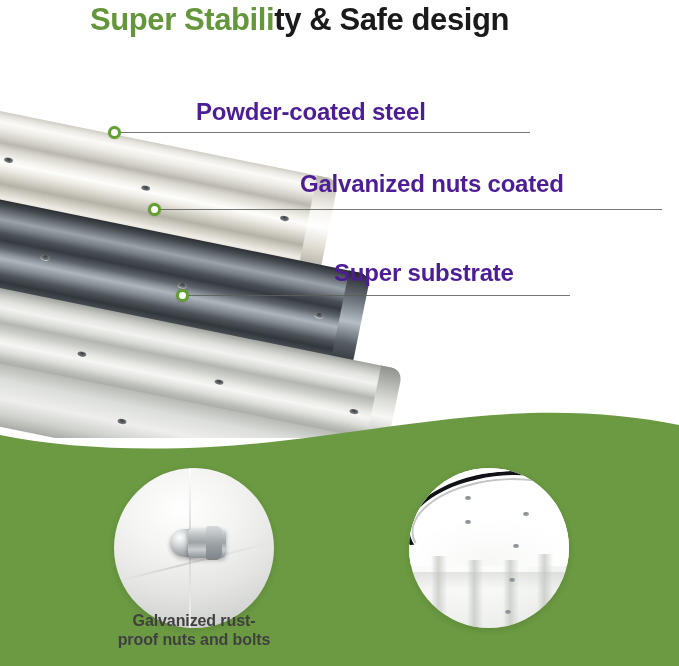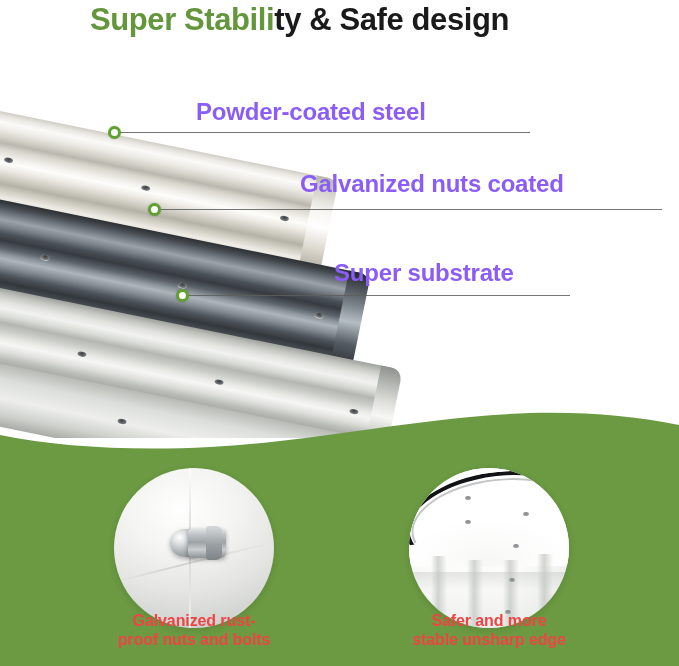--- a/index.html
+++ b/index.html
@@ -110,21 +110,21 @@
   }
   .c-dot{
     position:absolute;width:13px;height:13px;border-radius:50%;
     background:#ffffff;
     border:3.5px solid #60a12e;
     box-sizing:border-box;
     box-shadow:0 0 2px rgba(0,0,0,.25);
   }
   .c-text{
     position:absolute;
-    color:#8b5cf6;
+    color:#4c1d95;
     font-size:24px;
     font-weight:bold;
     letter-spacing:-0.2px;
     white-space:nowrap;
     line-height:28px;
   }
 
   
   .greenband{position:absolute;left:0;top:395px;width:679px;height:271px;}
   .greenband svg{display:block;}
@@ -182,21 +182,21 @@
     background:transparent;
   }
   .rscrew{
     position:absolute;width:6px;height:4px;border-radius:50%;
     background:radial-gradient(ellipse at 50% 30%,#7d8184,#b9bdbe);
   }
 
   
   .cap{
     position:absolute;
-    color:#ef4444;
+    color:#404040;
     font-size:16px;
     font-weight:bold;
     line-height:19px;
     text-align:center;
     letter-spacing:-0.1px;
     white-space:pre-line;
   }
   .cap.l{left:64px;top:611px;width:260px;}
   .cap.r{left:359px;top:611px;width:260px;}
 </style>
@@ -323,16 +323,14 @@
       <div class="rscrew" style="left:56px;top:52px;"></div>
       <div class="rscrew" style="left:114px;top:44px;"></div>
       <div class="rscrew" style="left:104px;top:76px;"></div>
       <div class="rscrew" style="left:100px;top:110px;"></div>
       <div class="rscrew" style="left:96px;top:142px;"></div>
     </div>
   </div>
 
   <div class="cap l">Galvanized rust-
 proof nuts and bolts</div>
-  <div class="cap r">Safer and more
-stable unsharp edge</div>
 
 </div>
 
 </body></html>

